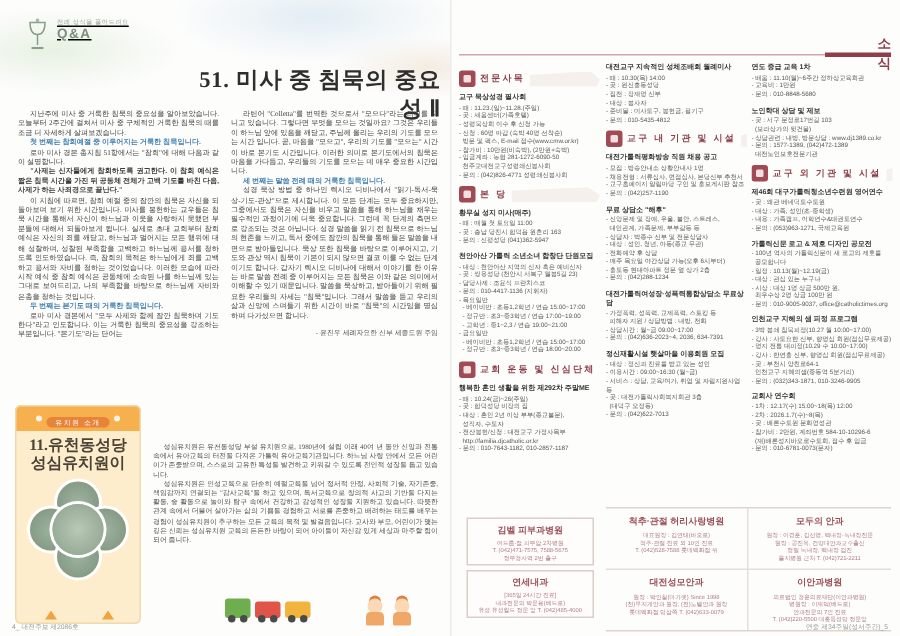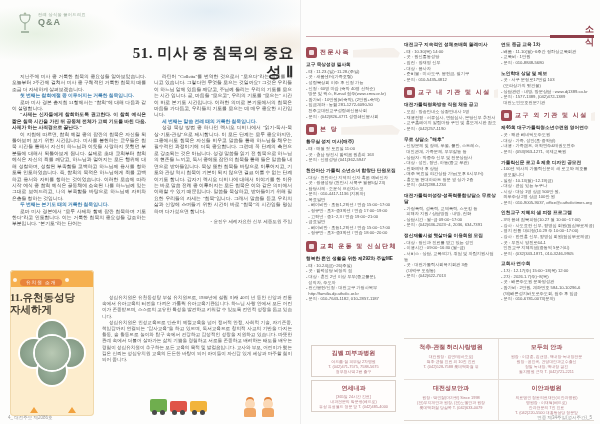--- a/index.html
+++ b/index.html
@@ -6,36 +6,36 @@
   body{width:600px;height:424px;background:#ffffff;font-family:"Liberation Sans",sans-serif;-webkit-font-smoothing:antialiased;}
   .sheet{position:relative;width:600px;height:424px;background:#fdfdfc;overflow:hidden;}
   .lp-wash{position:absolute;left:0;top:0;width:300px;height:75px;
     background:
       radial-gradient(ellipse 120px 40px at 12% 45%, #e7f1e3 0%, rgba(231,241,227,0) 70%),
       radial-gradient(ellipse 140px 45px at 70% 15%, #e3edf4 0%, rgba(227,237,244,0) 70%),
       radial-gradient(ellipse 90px 30px at 95% 60%, #f3ece2 0%, rgba(243,236,226,0) 70%);}
   .page-split{position:absolute;left:300px;top:0;bottom:0;width:1px;background:#ececec;}
 
   
-  .qa-logo{position:absolute;left:16px;top:12px;width:90px;}
+  .qa-logo{position:absolute;left:16px;top:12px;width:90px;text-decoration:underline;}
   .qa-logo .tagline{font-size:4.2px;color:#9aab9a;margin-left:22px;letter-spacing:.3px;}
   .qa-logo .qa{font-size:9px;font-weight:bold;color:#7d8d7d;margin-left:22px;letter-spacing:1px;}
   .chalice{position:absolute;left:0;top:0;}
   .lp-title{position:absolute;left:128px;top:44px;width:166px;text-align:right;
     font-family:"Liberation Serif",serif;font-size:15px;font-weight:bold;color:#2e2e2e;letter-spacing:.5px;}
   .art-col{position:absolute;top:74px;font-family:"Liberation Serif",serif;}
   #art1{left:12px;width:134px;}
   #art2{left:154px;width:138px;}
   p.art{font-size:4.8px;line-height:6.4px;text-align:justify;color:#3c3c3c;margin:0;text-indent:8px;}
   p.art.blue{color:#3f7fae;font-weight:bold;}
   p.art.quote{font-weight:bold;color:#3a3a3a;}
   .author{text-align:right;font-size:4.6px;color:#555;margin-top:4px;font-family:"Liberation Sans",sans-serif;}
 
   .kad{position:absolute;left:10px;top:270px;width:84px;height:146px;border-radius:4px;overflow:hidden;
-    background:linear-gradient(#f6b04e 0,#f6b04e 17px,#fdedcd 17px);text-align:left;box-shadow:0 0 0 1px #f0d9ad inset;}
+    background:linear-gradient(#f6b04e 0,#f6b04e 17px,#fdedcd 17px);text-align:center;box-shadow:0 0 0 1px #f0d9ad inset;}
   .kad .badge{display:inline-block;margin-top:3px;background:#e8833a;color:#fff;font-size:4.6px;
     padding:1px 6px;border-radius:6px;letter-spacing:1px;}
   .kad .dot{display:inline-block;width:4px;height:4px;border-radius:50%;background:#fff;opacity:.85;vertical-align:middle;margin:0 3px;}
   .kad .t1,.kad .t2{font-size:10.5px;font-weight:bold;color:#4a4336;line-height:12px;font-family:"Liberation Serif",serif;}
   .kad .t1{margin-top:4px;}
   .flower{position:relative;width:64px;height:64px;margin:5px auto 0;}
   .flower i{position:absolute;border-radius:50%;background:radial-gradient(#9db39e,#7c927e);box-shadow:0 0 0 2px #fff;}
   .flower .p1{width:28px;height:28px;left:18px;top:0;}
   .flower .p2{width:28px;height:28px;left:0;top:18px;}
   .flower .p3{width:28px;height:28px;left:36px;top:18px;}
@@ -122,21 +122,21 @@
         <p class="art ">성경 묵상 방법 중 하나인 렉시오 디비나에서 "읽기-독서-묵상-기도-관상"으로 제시합니다. 이 모든 단계는 모두 중요하지만, 그중에서도 침묵은 자신을 비우고 말씀을 통해 하느님을 채우는 필수적인 과정이기에 더욱 중요합니다. 그런데 꼭 단계의 측면으로 강조되는 것은 아닙니다. 성경 말씀을 읽기 전 침묵으로 하느님의 현존을 느끼고, 독서 중에도 잠깐의 침묵을 통해 들은 말씀을 내면으로 받아들입니다. 묵상 또한 침묵을 바탕으로 이루어지고, 기도와 관상 역시 침묵이 기본이 되지 않으면 결코 이룰 수 없는 단계이기도 합니다. 갑자기 렉시오 디비나에 대해서 이야기를 한 이유는 바로 말씀 전례 중 이루어지는 모든 침묵은 이와 같은 의미에서 이해할 수 있기 때문입니다. 말씀을 묵상하고, 받아들이기 위해 필요한 우리들의 자세는 "침묵"입니다. 그래서 말씀을 듣고 우리의 삶과 신앙에 스며들기 위한 시간이 바로 "침묵"의 시간임을 명심하며 다가섰으면 합니다.</p>
       </div>
     <div class="author">- 윤진우 세례자요한 신부  세종도원 주임</div>
   </div>
 
   <div class="kad">
     <div>
       <span class="dot"></span><span class="badge">유치원 소개</span><span class="dot"></span>
     </div>
     <div class="t1">11.유천동성당</div>
-    <div class="t2">자세하게</div>
+    <div class="t2">성심유치원이</div>
     <div class="flower">
       <i class="p1"></i>
         <i class="p2"></i>
         <i class="p3"></i>
         <i class="p4"></i>
         <i class="p5"></i>
     </div>
     <span class="tri" style="left:20px"></span>
     <span class="tri" style="left:58px"></span>
   </div>

